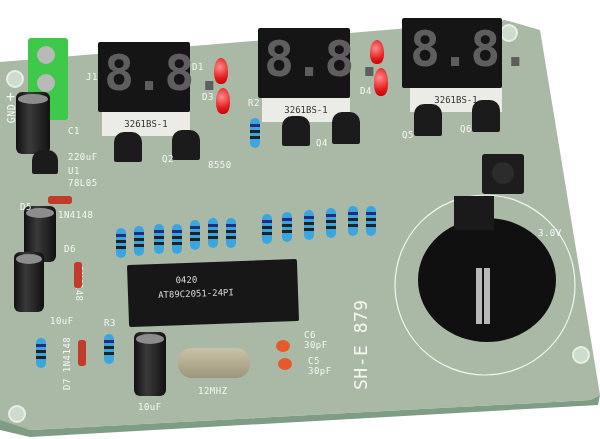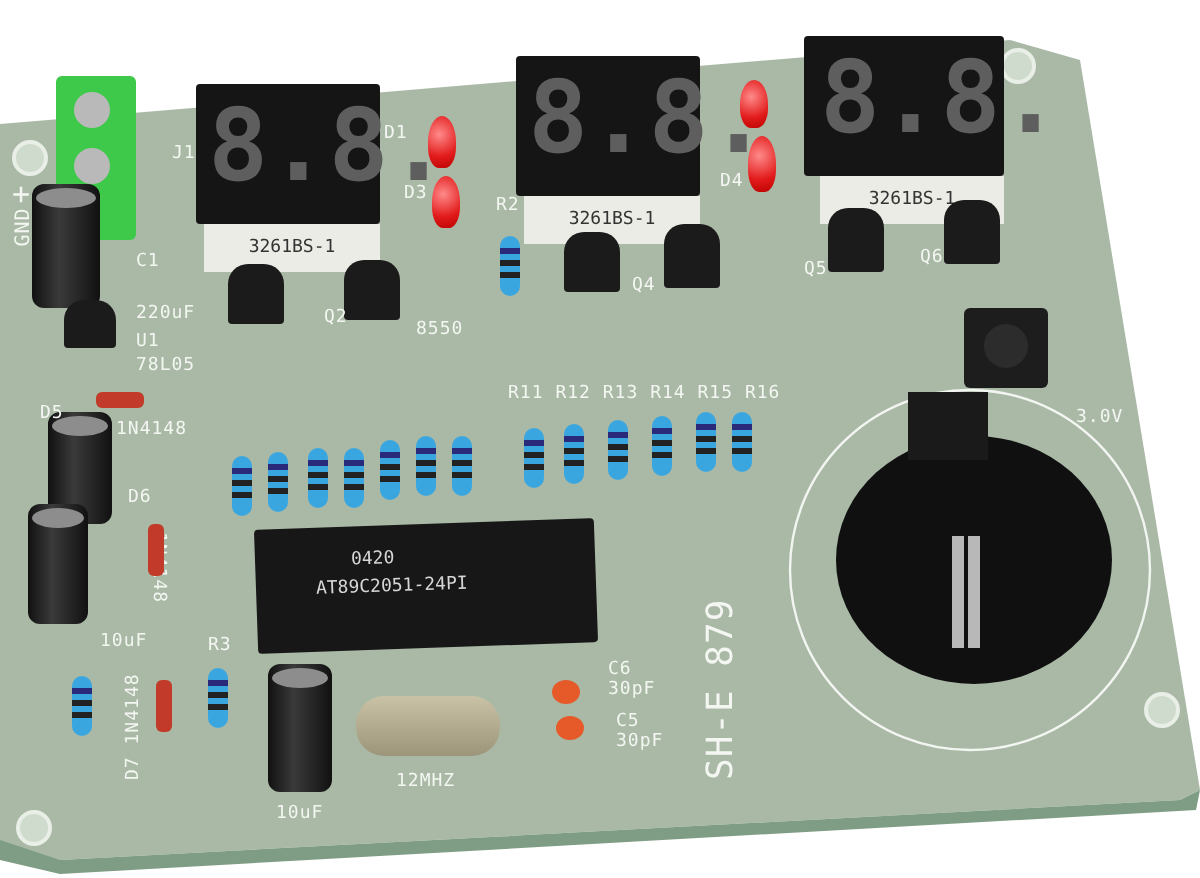--- a/index.html
+++ b/index.html
@@ -86,23 +86,20 @@
   <div class="silk" style="left:248px;top:98px">R2</div>
 
   <div class="res" style="left:116px;top:228px;"></div>
   <div class="res" style="left:134px;top:226px;"></div>
   <div class="res" style="left:154px;top:224px;"></div>
   <div class="res" style="left:172px;top:224px;"></div>
   <div class="res" style="left:190px;top:220px;"></div>
   <div class="res" style="left:208px;top:218px;"></div>
   <div class="res" style="left:226px;top:218px;"></div>
 
-  <div class="silk" style="left:254px;top:192px;font-size:9px">
-    <span>R11</span> <span>R12</span> <span>R13</span> <span>R14</span> <span>R15</span> <span>R16</span>
-  </div>
   <div class="res" style="left:262px;top:214px;"></div>
   <div class="res" style="left:282px;top:212px;"></div>
   <div class="res" style="left:304px;top:210px;"></div>
   <div class="res" style="left:326px;top:208px;"></div>
   <div class="res" style="left:348px;top:206px;"></div>
   <div class="res" style="left:366px;top:206px;"></div>
 
   <div style="position:absolute;left:128px;top:262px;width:170px;height:62px;background:#171717;border-radius:2px;transform:rotate(-2deg);">
     <div style="position:absolute;left:48px;top:12px;color:#d6d6d6;font-family:'DejaVu Sans Mono',monospace;font-size:9px;">0420</div>
     <div style="position:absolute;left:30px;top:26px;color:#d6d6d6;font-family:'DejaVu Sans Mono',monospace;font-size:9px;">AT89C2051-24PI</div>
@@ -135,18 +132,18 @@
   <div class="silk" style="left:304px;top:330px;line-height:10px"><span>C6</span><br><span>30pF</span></div>
   <div class="silk" style="left:308px;top:356px;line-height:10px"><span>C5</span><br><span>30pF</span></div>
 
   <div class="silk" style="left:350px;top:390px;font-size:18px;transform:rotate(-90deg);transform-origin:left top;">SH-E 879</div>
 
   <div style="position:absolute;left:418px;top:218px;width:138px;height:124px;background:#101010;border-radius:50%;">
     <div style="position:absolute;left:58px;top:50px;width:6px;height:56px;background:#b8b8b8;"></div>
     <div style="position:absolute;left:66px;top:50px;width:6px;height:56px;background:#b8b8b8;"></div>
   </div>
   <div style="position:absolute;left:454px;top:196px;width:40px;height:34px;background:#1a1a1a;"></div>
-  <div class="silk" style="left:538px;top:204px">3.0V</div>
+  <div class="silk" style="left:538px;top:228px">3.0V</div>
 
   <div style="position:absolute;left:482px;top:154px;width:42px;height:40px;background:#1d1d1d;border-radius:3px;">
     <div style="position:absolute;left:10px;top:8px;width:22px;height:22px;border-radius:50%;background:#2c2c2c;"></div>
   </div>
 </div>
 
 </body></html>

